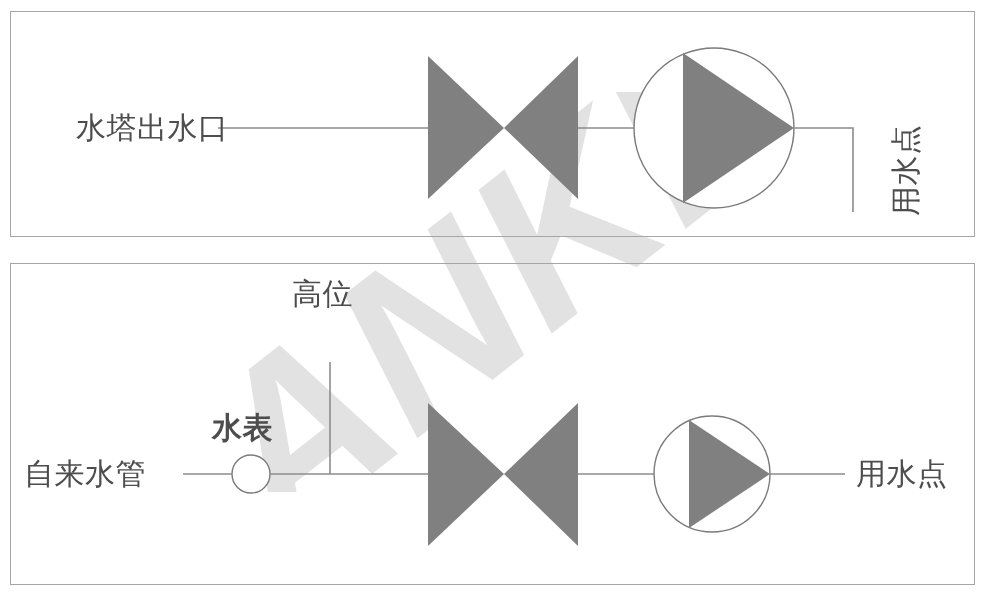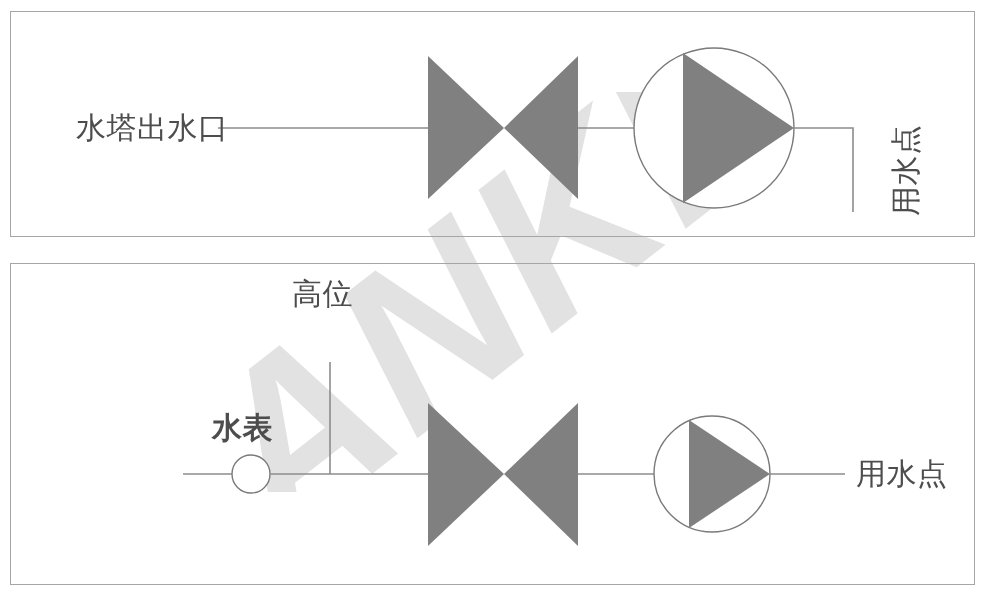--- a/index.html
+++ b/index.html
@@ -123,20 +123,21 @@
 
     <polygon points="689,420 689,528 770,474" fill="#808080"></polygon>
 
     <line x1="770" y1="474" x2="845" y2="474" stroke="#8c8c8c" stroke-width="1.6"></line>
   </svg>
 
   <div class="label" style="left:28px; top:111px;margin-left:48px;">水塔出水口</div>
 
   <div class="label label-rot" style="left:889px; top:216px;">用水点</div>
 
+  <div class="label" style="left:24px; top:457px;">自来水管</div>
 
   <div class="label" style="left:212px; top:411px;font-weight:bold;">水表</div>
 
   <div class="label label-two-line" style="left:292px; top:276px; width:84px;">
     <div>高位</div>
   </div>
 
   <div class="label" style="left:856px; top:457px;">用水点</div>
 
 </div>

